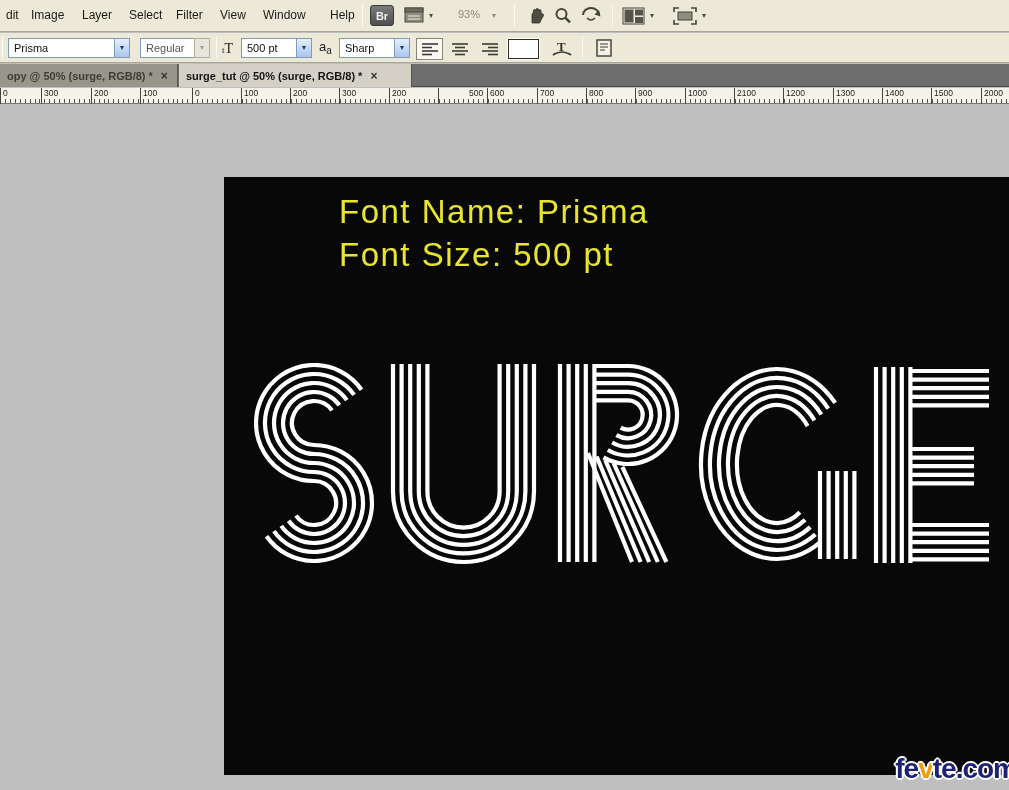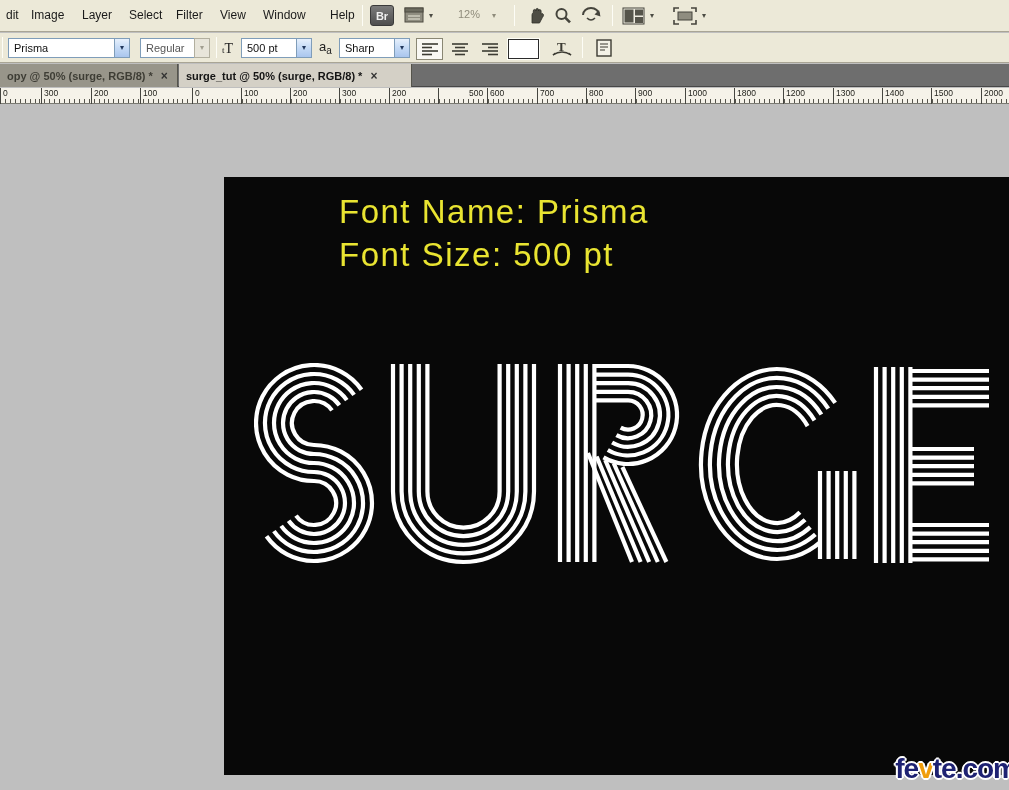--- a/index.html
+++ b/index.html
@@ -91,21 +91,21 @@
     <span class="tool-ic" style="left:404px">
       <svg width="22" height="18" viewBox="0 0 22 18">
         <rect x="1" y="2" width="18" height="14" fill="#8f8d80" stroke="#4c4b41"></rect>
         <rect x="1" y="2" width="18" height="4" fill="#6d6c60" stroke="#4c4b41"></rect>
         <line x1="4" y1="10" x2="16" y2="10" stroke="#eceadb"></line>
         <line x1="4" y1="13" x2="16" y2="13" stroke="#eceadb"></line>
       </svg>
     </span>
     <span class="tool-ic dd-arrow" style="left:429px;top:11px">▾</span>
 
-    <span class="zoom-box">12%</span>
+    <span class="zoom-box">93%</span>
     <span class="tool-ic dd-arrow" style="left:492px;top:11px;color:#8f8c7c">▾</span>
 
     <div class="vsep" style="left:514px"></div>
 
     <span class="tool-ic" style="left:527px">
       <svg width="20" height="20" viewBox="0 0 20 20">
         <path d="M5 17 L5 9 Q5 7 6.3 7 L6.3 5 Q6.3 3.4 7.6 3.4 Q8.9 3.4 8.9 5 L8.9 4 Q8.9 2.4 10.2 2.4 Q11.5 2.4 11.5 4 L11.5 5 Q11.5 3.6 12.8 3.6 Q14.1 3.6 14.1 5.2 L14.1 8 Q15.8 7 16.4 8.4 Q17 9.6 15.4 11.5 L12.5 17 Z" fill="#4e4d44" stroke="#30302a" stroke-width="0.8"></path>
       </svg>
     </span>
     <span class="tool-ic" style="left:553px">
@@ -269,21 +269,21 @@
       <span class="ruler-label" style="left: 490px;">600</span>
       <div class="ruler-tick" style="left: 537px;"></div>
       <span class="ruler-label" style="left: 540px;">700</span>
       <div class="ruler-tick" style="left: 586px;"></div>
       <span class="ruler-label" style="left: 589px;">800</span>
       <div class="ruler-tick" style="left: 635px;"></div>
       <span class="ruler-label" style="left: 638px;">900</span>
       <div class="ruler-tick" style="left: 685px;"></div>
       <span class="ruler-label" style="left: 688px;">1000</span>
       <div class="ruler-tick" style="left: 734px;"></div>
-      <span class="ruler-label" style="left: 737px;">1800</span>
+      <span class="ruler-label" style="left: 737px;">2100</span>
       <div class="ruler-tick" style="left: 783px;"></div>
       <span class="ruler-label" style="left: 786px;">1200</span>
       <div class="ruler-tick" style="left: 833px;"></div>
       <span class="ruler-label" style="left: 836px;">1300</span>
       <div class="ruler-tick" style="left: 882px;"></div>
       <span class="ruler-label" style="left: 885px;">1400</span>
       <div class="ruler-tick" style="left: 931px;"></div>
       <span class="ruler-label" style="left: 934px;">1500</span>
       <div class="ruler-tick" style="left: 981px;"></div>
       <span class="ruler-label" style="left: 984px;">2000</span>

